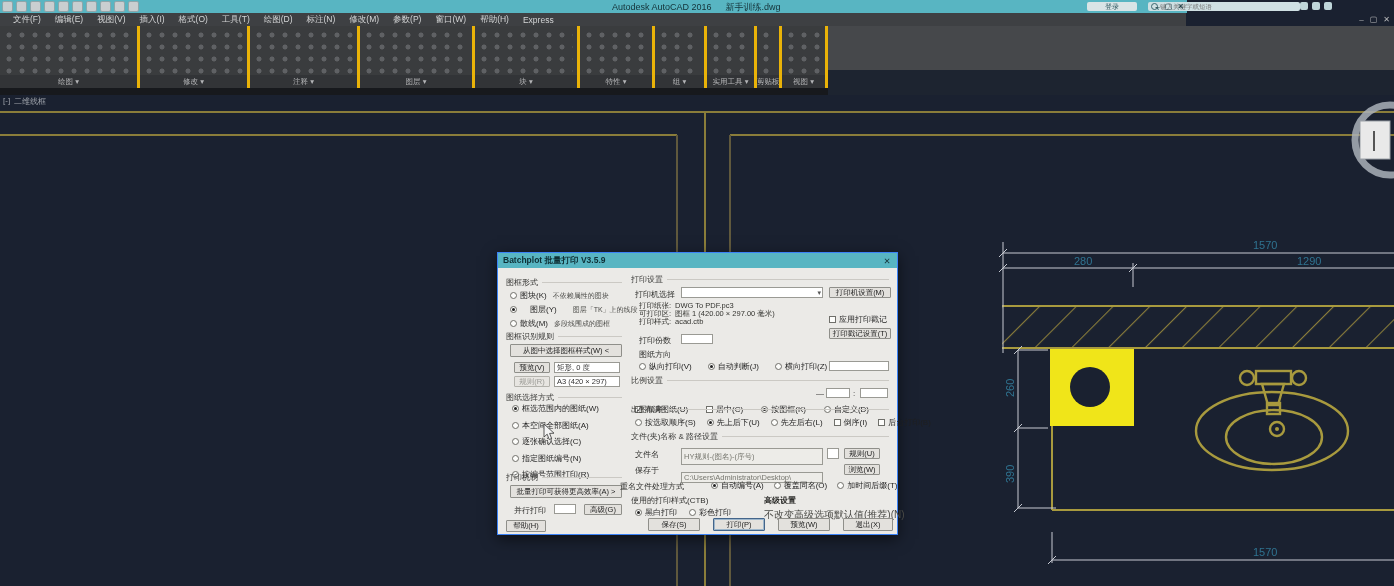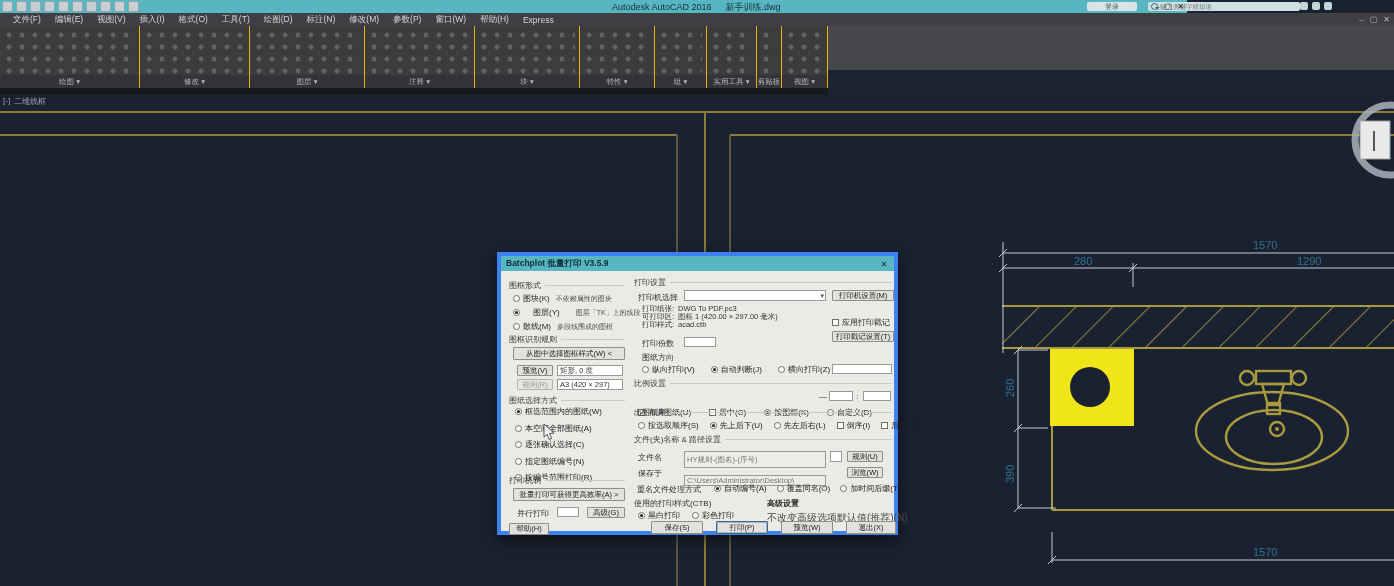--- a/index.html
+++ b/index.html
@@ -19,46 +19,46 @@
       border-radius:2px;display:flex;align-items:center;padding:0 3px;}
   .search-box input{border:none;background:transparent;font-size:6.5px;width:120px;color:#39666e;outline:none;
       font-family:"Liberation Sans",sans-serif;}
   .lens{width:5px;height:5px;border:1px solid #39666e;border-radius:50%;position:relative;flex:none;}
   .lens::after{content:"";position:absolute;left:4px;top:4px;width:3px;height:1px;background:#39666e;transform:rotate(45deg);}
   .tb-icons{position:absolute;left:1300px;top:2px;display:flex;gap:4px;}
   .tb-icons .chip{width:8px;height:8px;background:#bfd6d9;border-radius:2px;}
   .win-controls{position:absolute;right:3px;top:1px;display:flex;gap:5px;color:#12333a;font-size:8px;line-height:11px;}
 
   
-  .menubar{position:absolute;left:0;top:13px;width:1394px;height:13px;background:#3e4043;
+  .menubar{position:absolute;left:0;top:13px;width:1186px;height:13px;background:#3e4043;
       display:flex;align-items:center;padding-left:6px;box-sizing:border-box;}
   .menubar .mi{font-size:8.5px;color:#d4d5d6;padding:0 7px;white-space:nowrap;}
   .mb-win{position:absolute;right:4px;top:0;display:flex;gap:6px;color:#b9babb;font-size:8px;line-height:13px;}
 
   
   .ribbon{position:absolute;left:0;top:26px;width:828px;height:62px;background:#3a3c3e;display:flex;}
-  .rgroup{height:100%;display:flex;flex-direction:column;border-right:1px solid #eab308;box-sizing:border-box;}
+  .rgroup{height:100%;display:flex;flex-direction:column;border-right:3px solid #eab308;box-sizing:border-box;}
   .rgroup .tools{flex:1;margin:3px 4px 1px 4px;
       background-image:radial-gradient(circle at 5px 6px,#66686b 2.2px,transparent 2.8px);
       background-size:13px 12px;opacity:.85;}
   .rgroup .glabel{height:13px;background:#323437;color:#b4b5b7;font-size:7.5px;text-align:center;line-height:13px;white-space:nowrap;overflow:hidden;}
   .ribbon-right{position:absolute;left:828px;top:26px;width:566px;height:44px;background:#46484b;}
   .ribbon-right-dark{position:absolute;left:828px;top:70px;width:566px;height:25px;background:#1d2430;}
   .underbar{position:absolute;left:0;top:88px;width:828px;height:7px;background:#17191d;}
 
   
   .viewport{position:absolute;left:0;top:95px;width:1394px;height:491px;background:#1a2130;}
   .vp-controls{position:absolute;left:3px;top:1px;font-size:8px;color:#9fa4ab;display:flex;gap:4px;}
 
   
   .cursor{position:absolute;left:543px;top:424px;z-index:60;}
 
   
   .dialog{position:absolute;left:497px;top:252px;width:401px;height:283px;background:#ebeae7;
-      border:4px solid #3b82f6;box-shadow:0 4px 14px rgba(0,0,0,.55);z-index:40;box-sizing:border-box;
+      border:1px solid #3b82f6;box-shadow:0 4px 14px rgba(0,0,0,.55);z-index:40;box-sizing:border-box;
       font-size:8px;color:#1f1f1f;}
   .dlg-title{height:15px;background:#58b5c2;display:flex;align-items:center;padding:0 5px;
       font-size:8.5px;color:#0e2f35;font-weight:bold;}
   .dlg-close{margin-left:auto;width:10px;text-align:center;color:#16363c;font-weight:normal;}
   .dlg-body{position:relative;width:100%;height:266px;}
 
   .grp{position:absolute;display:flex;align-items:center;gap:4px;font-size:8px;color:#3a3a38;white-space:nowrap;}
   .grp::after{content:"";flex:1;border-top:1px solid #cbc9c4;}
   .row{position:absolute;display:flex;align-items:center;gap:3px;white-space:nowrap;font-size:8px;}
   .hint{font-size:7px;color:#4c4c49;margin-left:3px;}
@@ -146,27 +146,27 @@
 <div class="ribbon">
 
 <div class="rgroup" style="width: 140px;">
       <div class="tools"></div>
       <div class="glabel">绘图 ▾</div>
     </div>
       <div class="rgroup" style="width: 110px;">
       <div class="tools"></div>
       <div class="glabel">修改 ▾</div>
     </div>
+      <div class="rgroup" style="width: 110px;">
+      <div class="tools"></div>
+      <div class="glabel">注释 ▾</div>
+    </div>
       <div class="rgroup" style="width: 115px;">
       <div class="tools"></div>
       <div class="glabel">图层 ▾</div>
-    </div>
-      <div class="rgroup" style="width: 110px;">
-      <div class="tools"></div>
-      <div class="glabel">注释 ▾</div>
     </div>
       <div class="rgroup" style="width: 105px;">
       <div class="tools"></div>
       <div class="glabel">块 ▾</div>
     </div>
       <div class="rgroup" style="width: 75px;">
       <div class="tools"></div>
       <div class="glabel">特性 ▾</div>
     </div>
       <div class="rgroup" style="width: 52px;">
@@ -440,21 +440,21 @@
 
     <div class="grp" style="left:133px;top:163px;width:258px;">文件(夹)名称 &amp; 路径设置</div>
     <div class="lbl" style="left:137px;top:181px;">文件名</div>
     <div class="field gray" style="left:183px;top:180px;width:142px;height:17px;">HY规则-(图名)-(序号)</div>
     <div class="field" style="left:329px;top:180px;width:12px;height:11px;"></div>
     <div class="btn" style="left:346px;top:180px;width:36px;height:11px;">规则(U)</div>
     <div class="lbl" style="left:137px;top:197px;">保存于</div>
     <div class="field gray" style="left:183px;top:196px;width:142px;height:11px;margin-top:8px;">C:\Users\Administrator\Desktop\</div>
     <div class="btn" style="left:346px;top:196px;width:36px;height:11px;">浏览(W)</div>
 
-    <div class="lbl" style="left:136px;top:213px;text-align:right;">重名文件处理方式</div>
+    <div class="lbl" style="left:122px;top:213px;text-align:right;">重名文件处理方式</div>
     <div class="row hlist" style="left:213px;top:212px;gap:10px;">
 
     <span class="opt on">
           <span class="radio"></span>
             <span>自动编号(A)</span>
         </span>
           <span class="opt">
           <span class="radio"></span>
             <span>覆盖同名(O)</span>
         </span>

